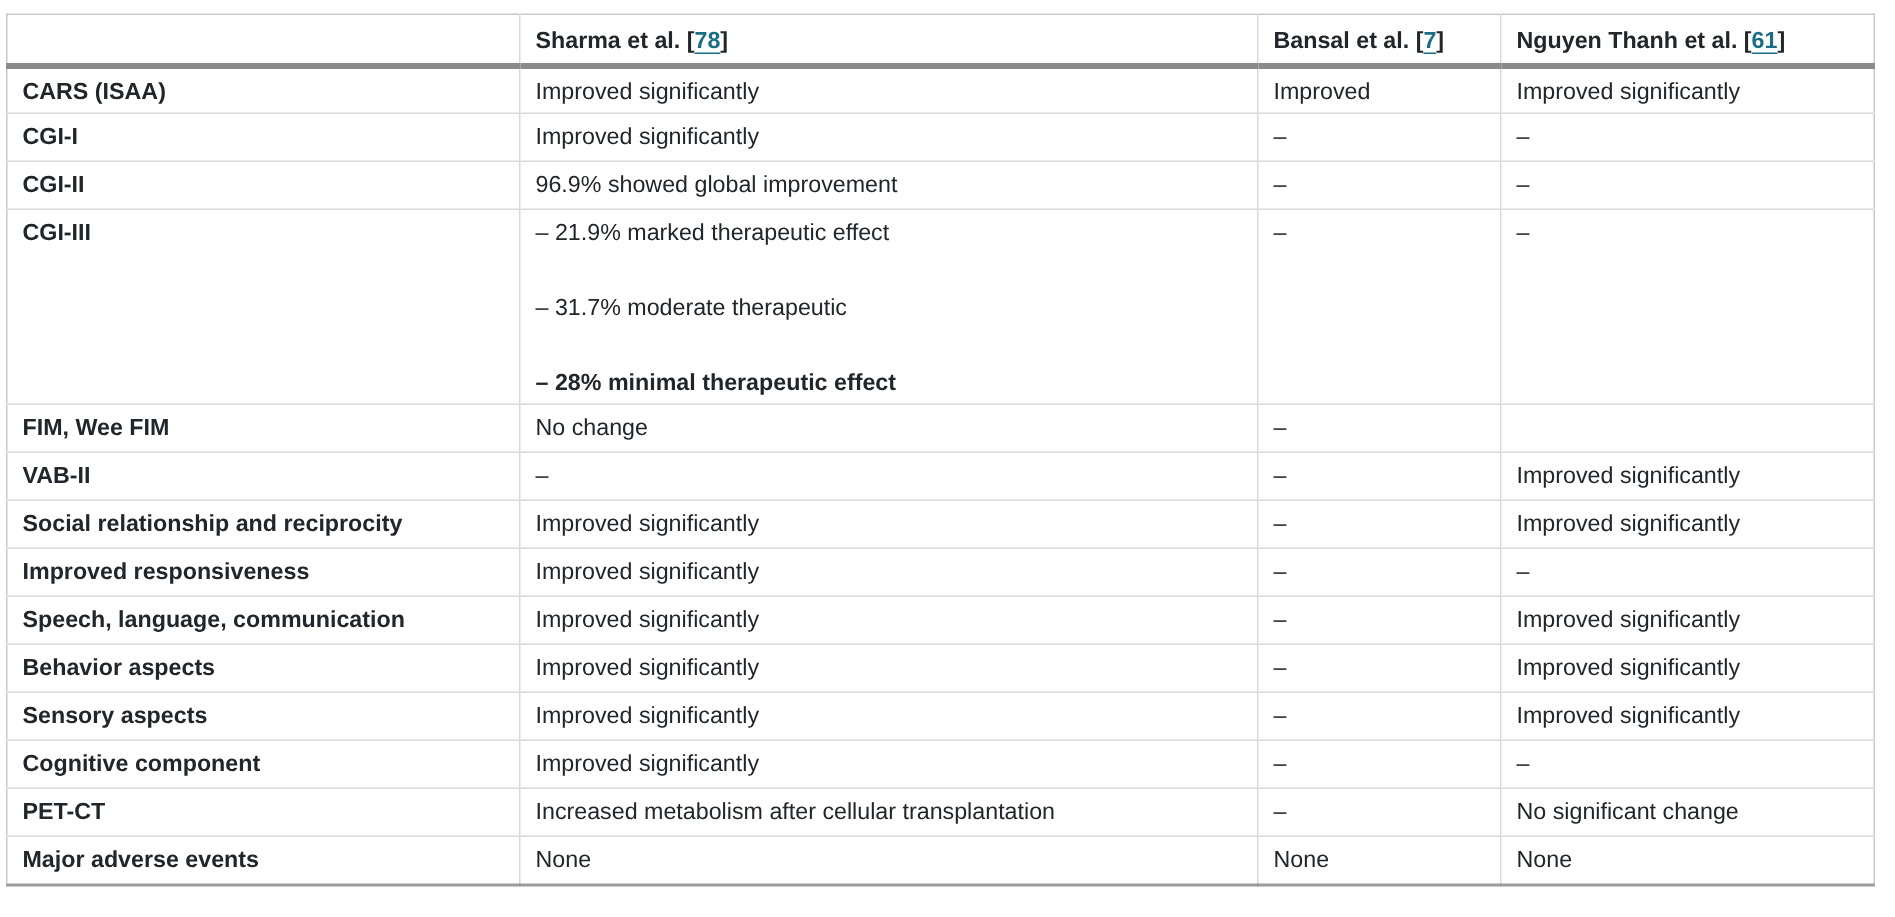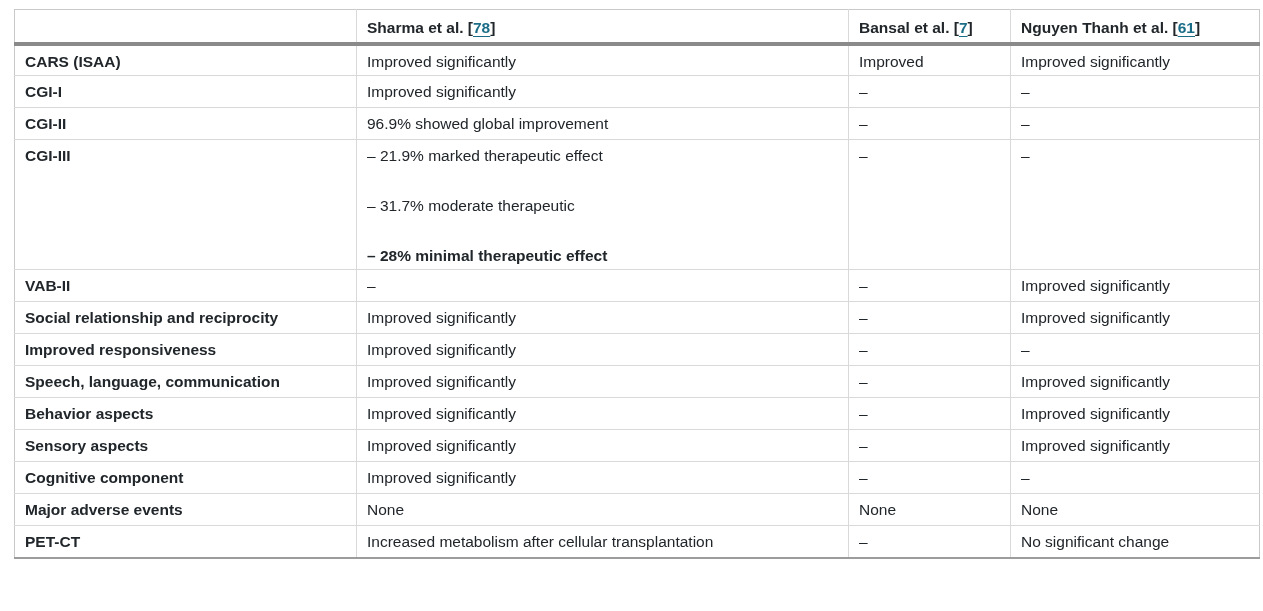--- a/index.html
+++ b/index.html
@@ -5,21 +5,21 @@
   * { margin: 0; padding: 0; box-sizing: border-box; }
   html, body {
     width: 1263px; height: 611px;
     background: #ffffff;
     font-family: "Liberation Sans", "DejaVu Sans", sans-serif;
     color: #21262b;
     overflow: hidden;
   }
   .table-wrap {
     position: absolute;
-    left: 14px; top: 9px;
+    left: 4px; top: 9px;
   }
   table.results {
     width: 1245px;
     table-layout: fixed;
     border-collapse: collapse;
     border-top: 1px solid #c9c9c9;
     border-left: 1px solid #c9c9c9;
     border-right: 1px solid #c9c9c9;
     border-bottom: 2px solid #9c9c9c;
     font-size: 15.5px;
@@ -109,20 +109,26 @@
           <td class="row-label">CGI-III</td>
           <td>
             <div class="cell-line">– 21.9% marked therapeutic effect</div>
             <div class="cell-line">– 31.7% moderate therapeutic</div>
             <div class="cell-line">– 28% minimal therapeutic effect</div>
           </td>
           <td>–</td>
           <td>–</td>
         </tr>
         <tr>
+          <td class="row-label">FIM, Wee FIM</td>
+          <td>No change</td>
+          <td>–</td>
+          <td></td>
+        </tr>
+        <tr>
           <td class="row-label">VAB-II</td>
           <td>–</td>
           <td>–</td>
           <td>Improved significantly</td>
         </tr>
         <tr>
           <td class="row-label">Social relationship and reciprocity</td>
           <td>Improved significantly</td>
           <td>–</td>
           <td>Improved significantly</td>
@@ -151,26 +157,26 @@
           <td>–</td>
           <td>Improved significantly</td>
         </tr>
         <tr>
           <td class="row-label">Cognitive component</td>
           <td>Improved significantly</td>
           <td>–</td>
           <td>–</td>
         </tr>
         <tr>
+          <td class="row-label">PET-CT</td>
+          <td>Increased metabolism after cellular transplantation</td>
+          <td>–</td>
+          <td>No significant change</td>
+        </tr>
+        <tr>
           <td class="row-label">Major adverse events</td>
           <td>None</td>
           <td>None</td>
           <td>None</td>
-        </tr>
-        <tr>
-          <td class="row-label">PET-CT</td>
-          <td>Increased metabolism after cellular transplantation</td>
-          <td>–</td>
-          <td>No significant change</td>
         </tr>
       </tbody>
   </table>
 </div>
 
 </body></html>

